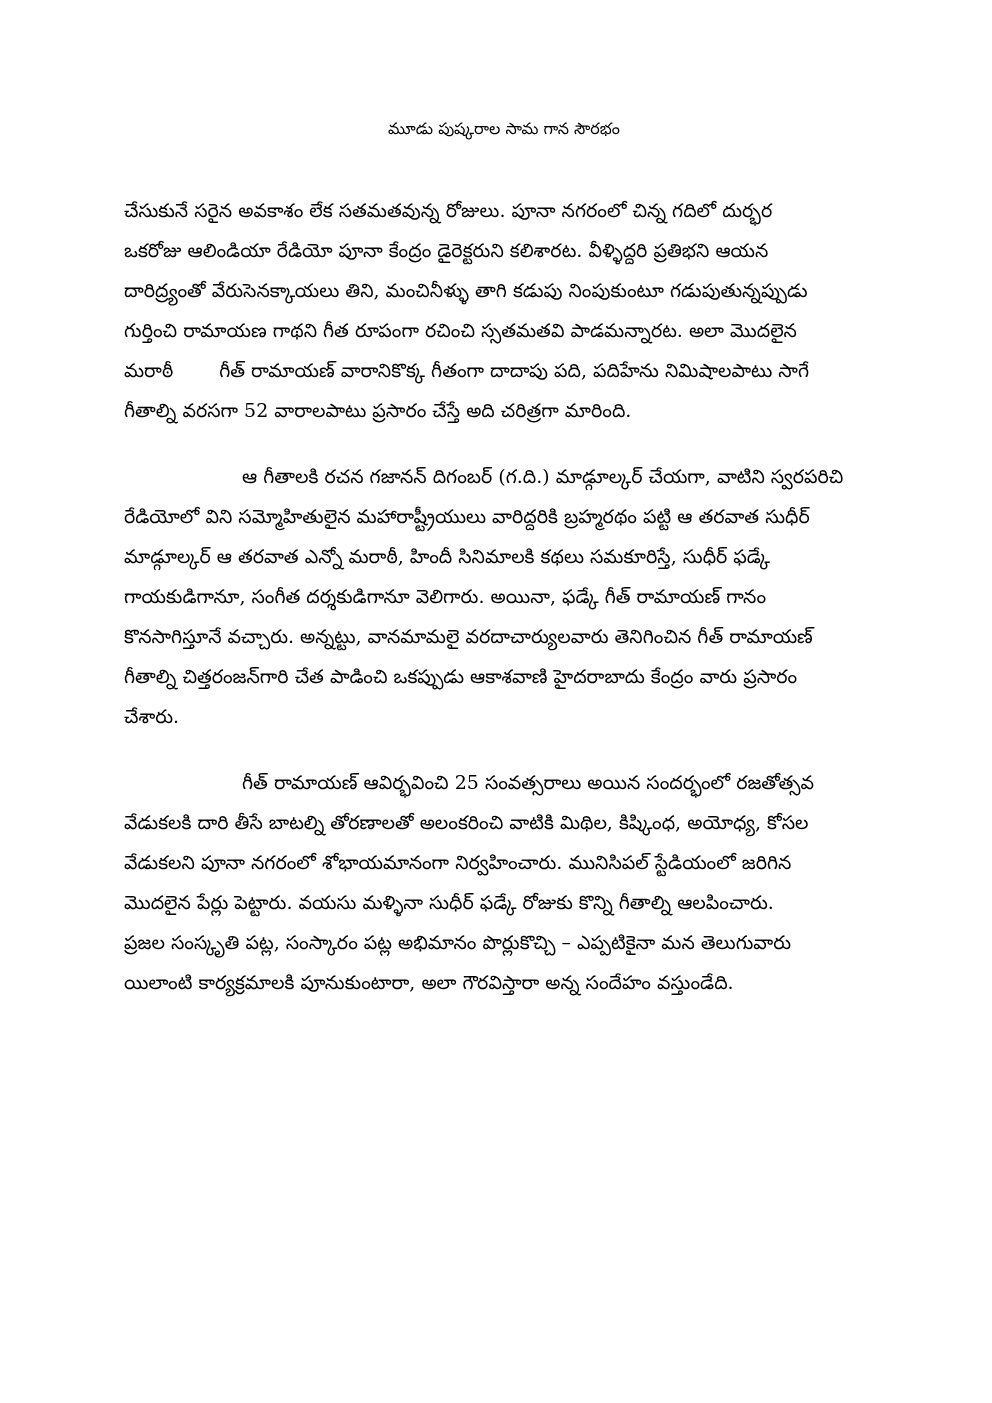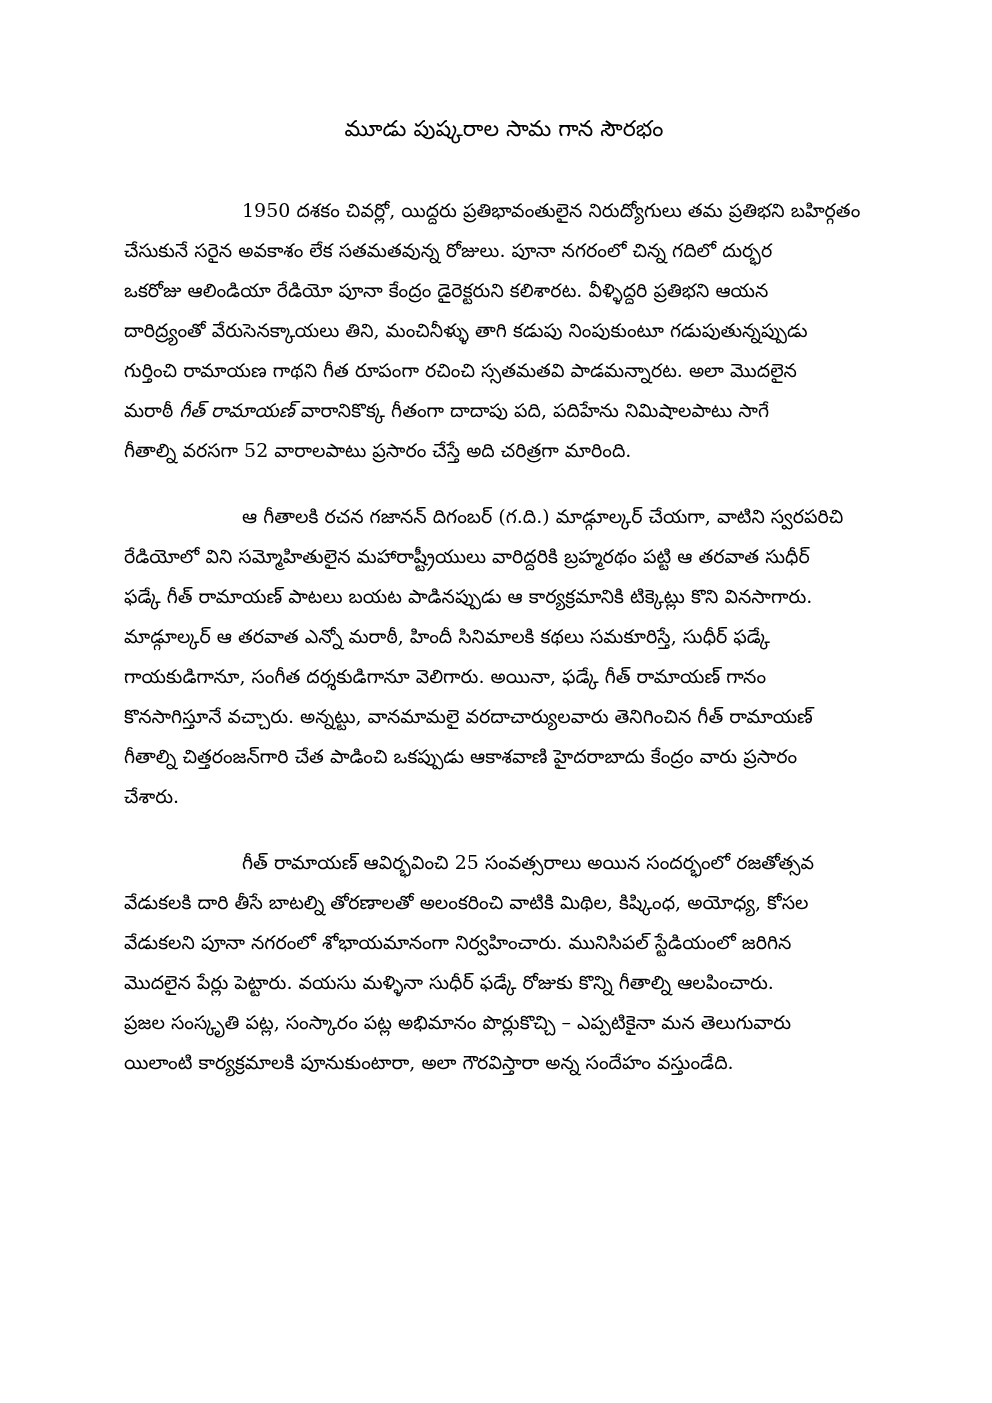--- a/index.html
+++ b/index.html
@@ -12,61 +12,59 @@
     width: 992px;
     height: 1403px;
     box-sizing: border-box;
     background: #ffffff;
     color: #000000;
     padding: 112px 108px 0 124px;
     overflow: hidden;
     font-family: "DejaVu Serif", "DejaVu Sans", serif;
   }
   .title {
-    font-size: 22px;
+    font-size: 16px;
     font-weight: normal;
     text-align: center;
     line-height: 34px;
     margin: 0 0 44px 0;
   }
   .para {
     margin: 0 0 26px 0;
   }
   .line {
     font-size: 19px;
     line-height: 40px;
     height: 40px;
     white-space: nowrap;
   }
   .line.first {
     text-indent: 118px;
   }
   .italic {
-    font-style: italic;
+    margin-left: 40px;
   }
 </style>
 </head>
 <body>
 
 <div class="page">
   <h1 class="title">మూడు పుష్కరాల సామ గాన సౌరభం</h1>
   <div id="paragraphs">
       <div class="para">
-        <div class="line first">1950 దశకం చివర్లో, యిద్దరు ప్రతిభావంతులైన నిరుద్యోగులు తమ ప్రతిభని బహిర్గతం</div>
         <div class="line">చేసుకునే సరైన అవకాశం లేక సతమతవున్న రోజులు. పూనా నగరంలో చిన్న గదిలో దుర్భర</div>
         <div class="line">ఒకరోజు ఆలిండియా రేడియో పూనా కేంద్రం డైరెక్టరుని కలిశారట. వీళ్ళిద్దరి ప్రతిభని ఆయన</div>
         <div class="line">దారిద్ర్యంతో వేరుసెనక్కాయలు తిని, మంచినీళ్ళు తాగి కడుపు నింపుకుంటూ గడుపుతున్నప్పుడు</div>
         <div class="line">గుర్తించి రామాయణ గాథని గీత రూపంగా రచించి స్సతమతవి పాడమన్నారట. అలా మొదలైన</div>
         <div class="line"><span>మరాఠీ </span><span class="italic">గీత్ రామాయణ్</span><span> వారానికొక్క గీతంగా దాదాపు పది, పదిహేను నిమిషాలపాటు సాగే</span></div>
         <div class="line">గీతాల్ని వరసగా 52 వారాలపాటు ప్రసారం చేస్తే అది చరిత్రగా మారింది.</div>
       </div>
       <div class="para">
         <div class="line first">ఆ గీతాలకి రచన గజానన్ దిగంబర్ (గ.ది.) మాడ్గూల్కర్ చేయగా, వాటిని స్వరపరిచి</div>
         <div class="line">రేడియోలో విని సమ్మోహితులైన మహారాష్ట్రీయులు వారిద్దరికి బ్రహ్మరథం పట్టి ఆ తరవాత సుధీర్</div>
-        <div class="line">ఫడ్కే గీత్ రామాయణ్ పాటలు బయట పాడినప్పుడు ఆ కార్యక్రమానికి టిక్కెట్లు కొని వినసాగారు.</div>
         <div class="line">మాడ్గూల్కర్ ఆ తరవాత ఎన్నో మరాఠీ, హిందీ సినిమాలకి కథలు సమకూరిస్తే, సుధీర్ ఫడ్కే</div>
         <div class="line">గాయకుడిగానూ, సంగీత దర్శకుడిగానూ వెలిగారు. అయినా, ఫడ్కే గీత్ రామాయణ్ గానం</div>
         <div class="line">కొనసాగిస్తూనే వచ్చారు. అన్నట్టు, వానమామలై వరదాచార్యులవారు తెనిగించిన గీత్ రామాయణ్</div>
         <div class="line">గీతాల్ని చిత్తరంజన్‌గారి చేత పాడించి ఒకప్పుడు ఆకాశవాణి హైదరాబాదు కేంద్రం వారు ప్రసారం</div>
         <div class="line">చేశారు.</div>
       </div>
       <div class="para">
         <div class="line first">గీత్ రామాయణ్ ఆవిర్భవించి 25 సంవత్సరాలు అయిన సందర్భంలో రజతోత్సవ</div>
         <div class="line">వేడుకలకి దారి తీసే బాటల్ని తోరణాలతో అలంకరించి వాటికి మిథిల, కిష్కింధ, అయోధ్య, కోసల</div>
         <div class="line">వేడుకలని పూనా నగరంలో శోభాయమానంగా నిర్వహించారు. మునిసిపల్ స్టేడియంలో జరిగిన</div>

